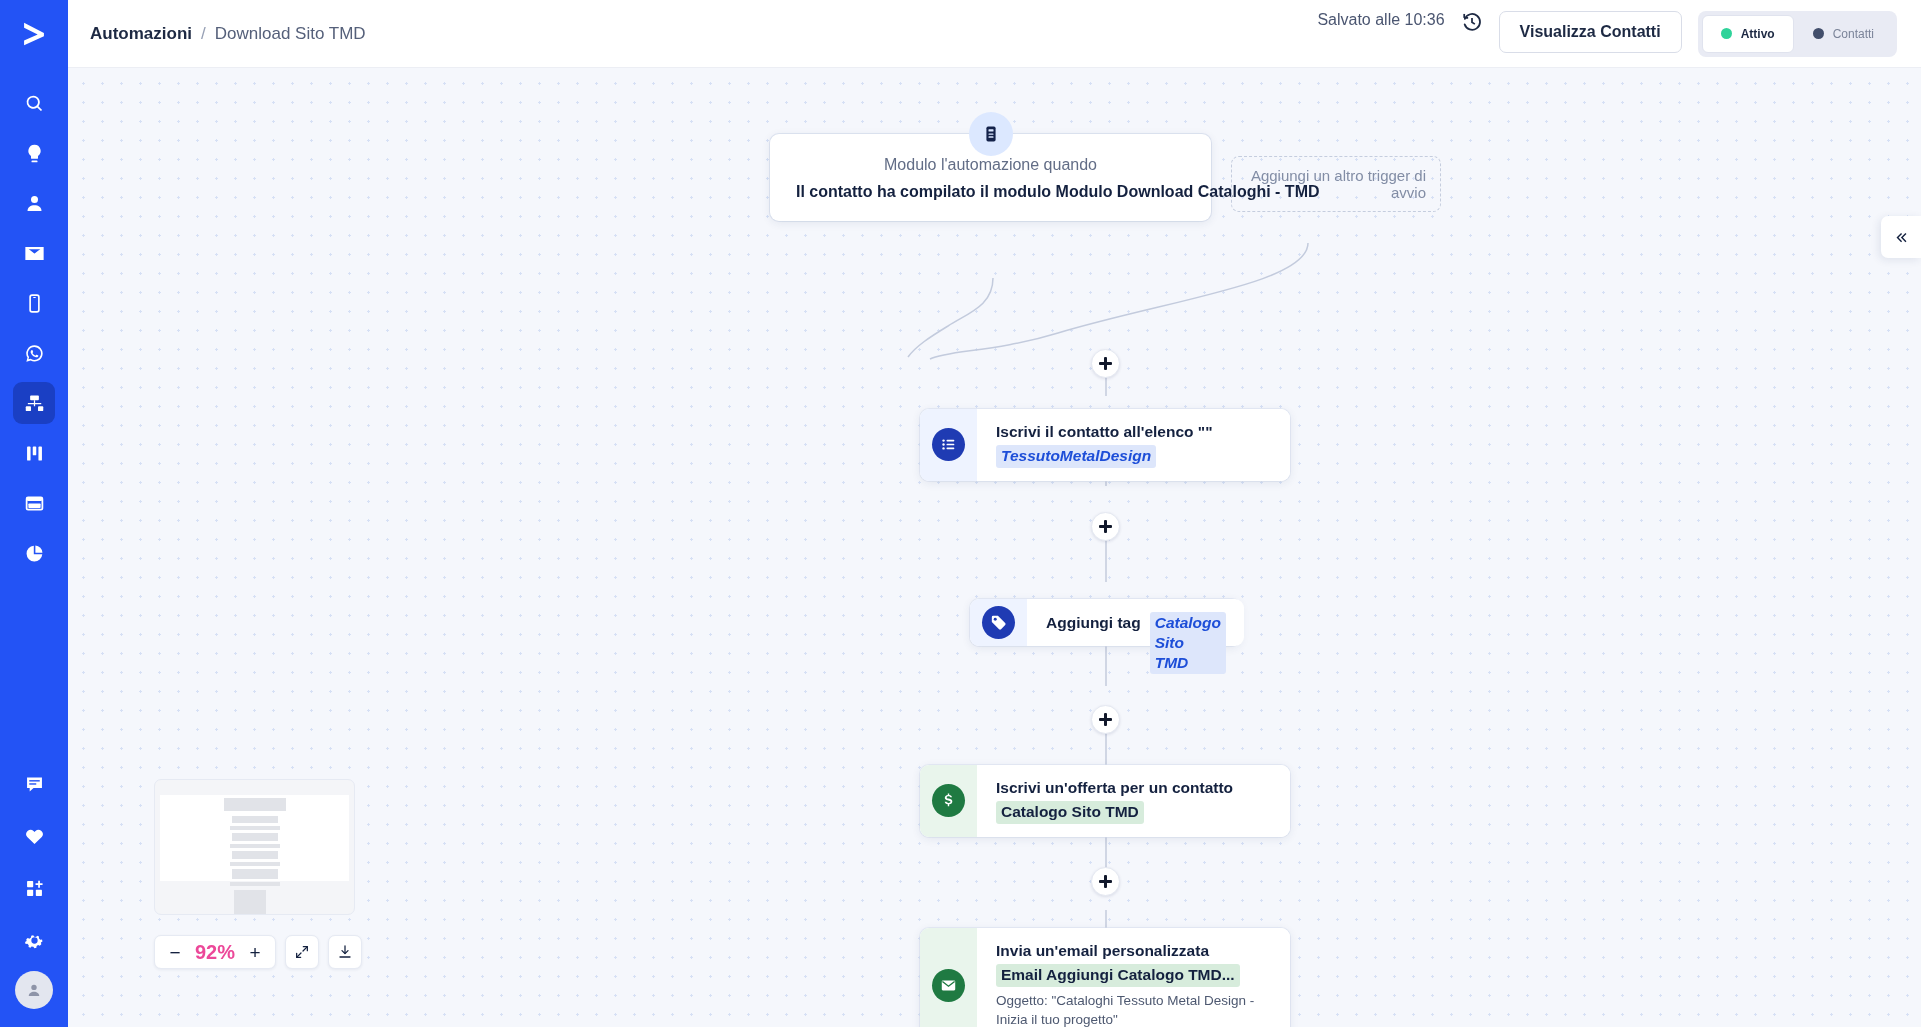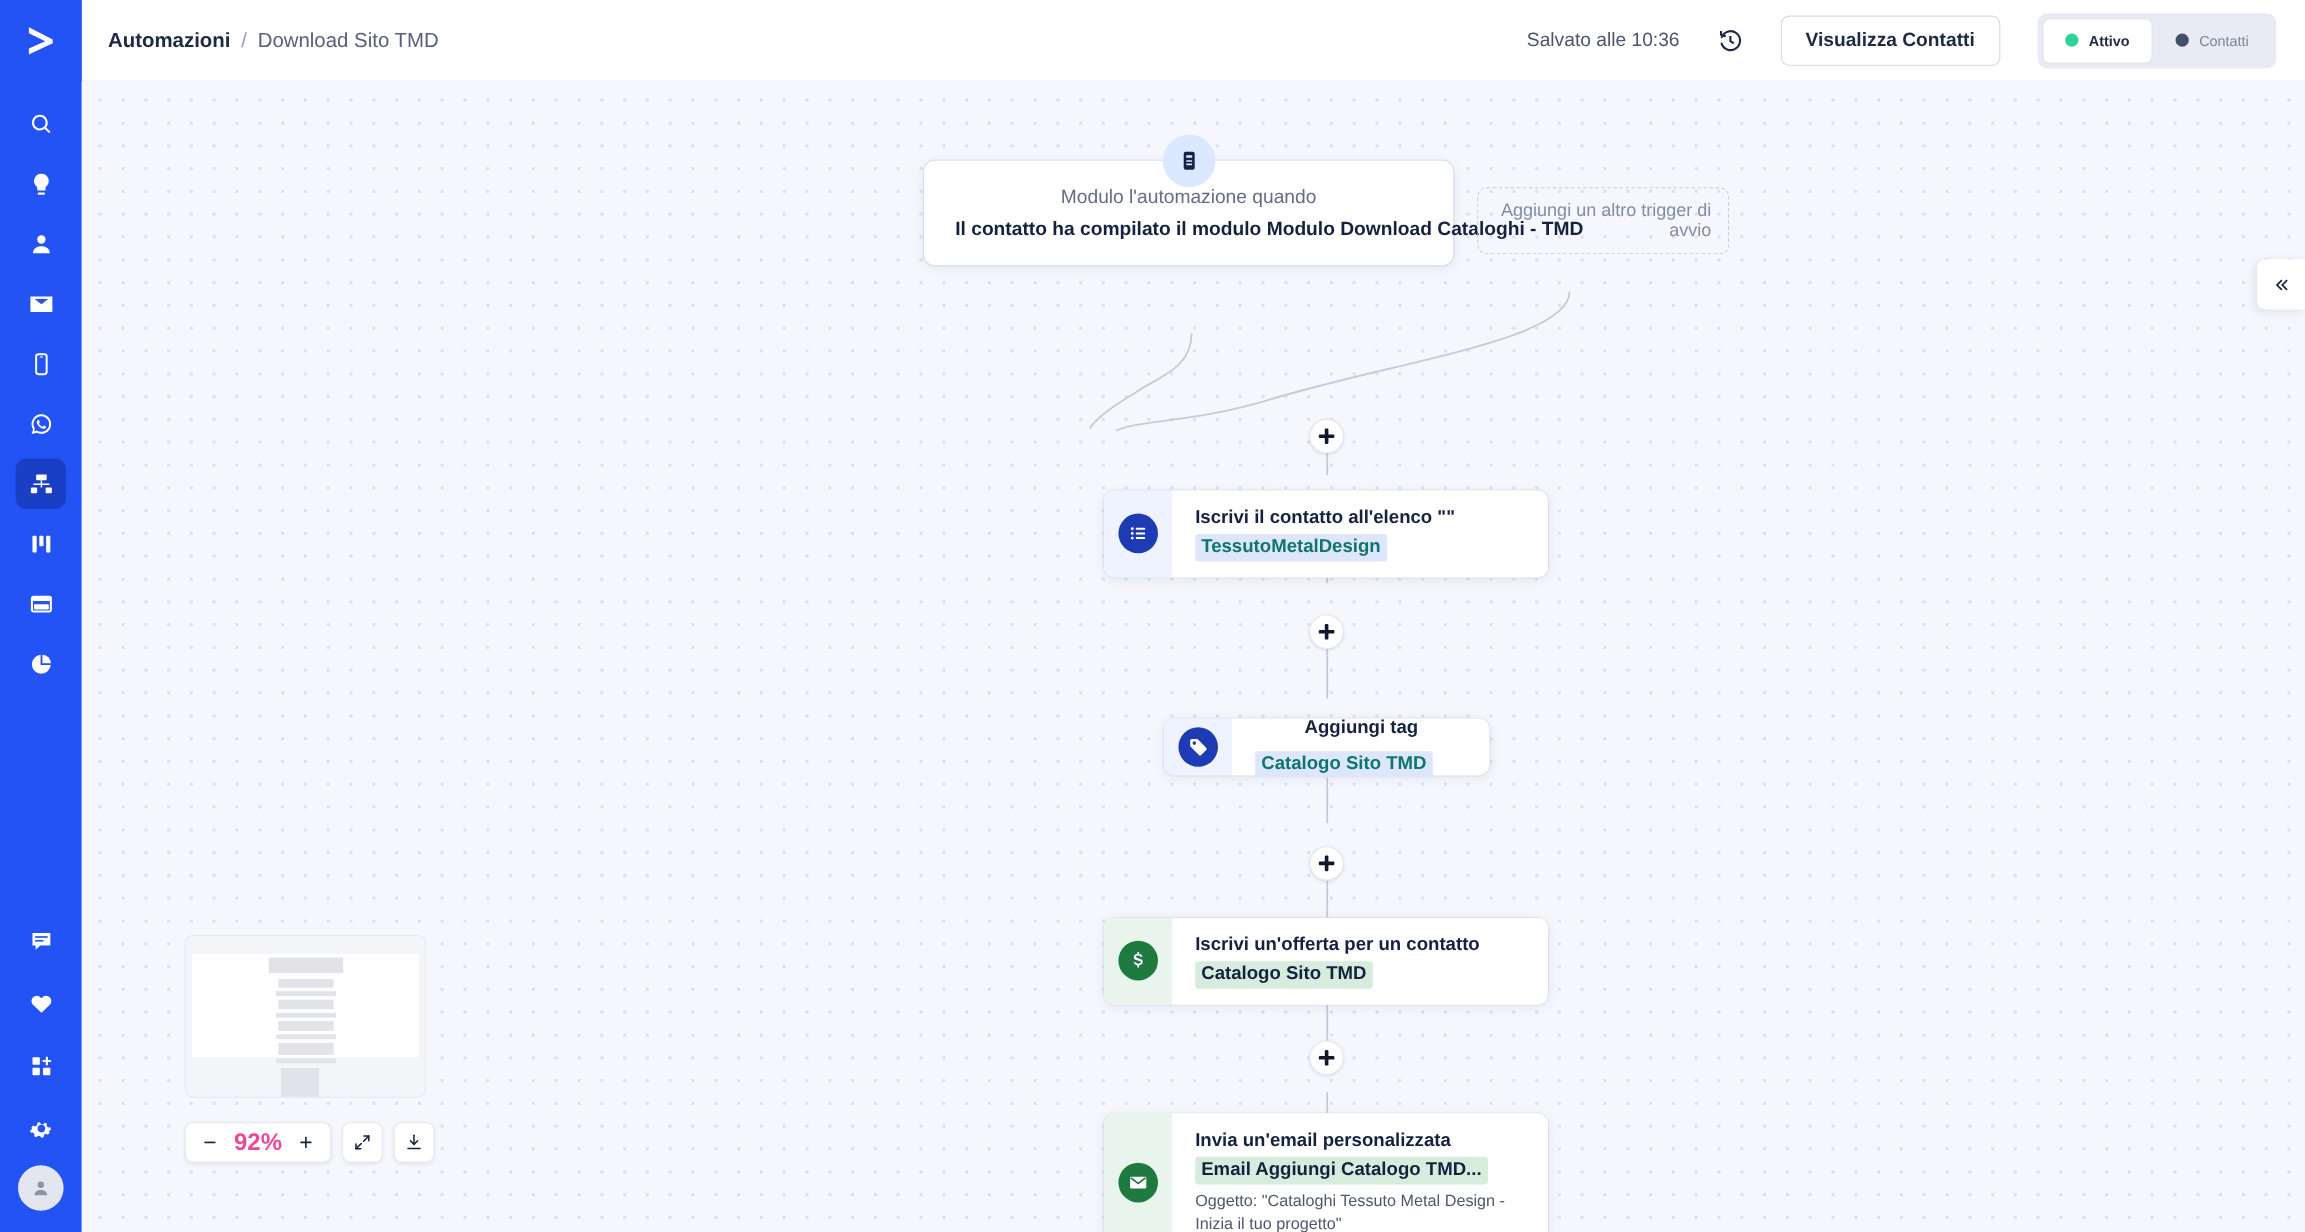--- a/index.html
+++ b/index.html
@@ -51,21 +51,21 @@
     background: #ffffff;
     border-bottom: 1px solid #eceef4;
     display: flex; align-items: center;
     padding: 0 24px 0 22px;
     position: relative; z-index: 30;
   }
   .crumbs { display: flex; align-items: center; gap: 9px; font-size: 17px; }
   .crumb-root { color: #1d2943; font-weight: bold; }
   .crumb-sep { color: #97a0b5; font-weight: normal; }
   .crumb-leaf { color: #55607a; font-weight: normal; }
-  .topbar-right { margin-left: auto; display: flex; align-items: center; gap: 31px; }
+  .topbar-right { margin-left: auto; display: flex; align-items: flex-start; gap: 16px; }
   .saved-text { font-size: 16px; color: #4a5570; }
   .hist-icon { width: 22px; height: 22px; display: block; cursor: pointer; }
   .hist-icon svg { width: 22px; height: 22px; stroke: #1d2943; fill: none; stroke-width: 1.9; }
   .btn-outline {
     height: 42px; padding: 0 20px;
     border: 1px solid #d9dde8; border-radius: 7px;
     background: #fff; color: #1d2943;
     font-size: 16px; font-weight: bold;
     font-family: "Liberation Sans", sans-serif;
     display: flex; align-items: center; cursor: pointer;
@@ -163,21 +163,21 @@
     flex: 1 1 auto; background: #ffffff; border-radius: 0 9px 9px 0;
     padding: 13px 18px 13px 19px;
     display: flex; flex-direction: column; justify-content: center; gap: 4px;
   }
   .node-title { font-size: 15.5px; font-weight: bold; color: #14213f; line-height: 1.25; }
   .pill {
     display: inline-block; font-size: 15.5px; font-weight: bold;
     padding: 1px 5px; border-radius: 3px; line-height: 1.3;
     align-self: flex-start;
   }
-  .pill.blue { background: #dde6fb; color: #0f766e; }
+  .pill.blue { background: #dde6fb; color: #1d4ed8; font-style: italic; }
   .pill.green { background: #d7ecdc; color: #14213f; }
   .node-meta { font-size: 13.5px; color: #4d5870; line-height: 1.45; }
   .node-inline { display: flex; align-items: center; gap: 9px; }
   .node-inline .node-title { white-space: nowrap; }
 
   
   .collapse-btn {
     position: absolute; right: 0; top: 148px;
     width: 40px; height: 42px;
     background: #ffffff; border-radius: 7px 0 0 7px;
@@ -415,21 +415,21 @@
 
       <div class="node" style="left:902px; top:531px; width:271px; height:47px;">
         <div class="node-iconwrap blue">
           <div class="node-icon blue">
             <svg viewBox="0 0 24 24">
                 <path d="M11.2 2.6 21.4 12.8a2 2 0 0 1 0 2.8l-5.8 5.8a2 2 0 0 1-2.8 0L2.6 11.2V4.4a1.8 1.8 0 0 1 1.8-1.8Z"></path>
                 <circle cx="7.4" cy="7.4" r="2.1" fill="#1f3bb3"></circle>
               </svg>
           </div>
         </div>
-        <div class="node-body node-inline" style="gap:9px; flex-direction:column; align-items:center;">
+        <div class="node-body node-inline" style="gap:9px; flex-direction:row; align-items:center;">
           <span class="node-title">Aggiungi tag</span>
           <span class="pill blue" style="font-weight:bold;">Catalogo Sito TMD</span>
         </div>
       </div>
 
       <div class="node" style="left:852px; top:697px; width:370px;">
         <div class="node-iconwrap green">
           <div class="node-icon green">
             <svg viewBox="0 0 24 24">
                 <path d="M11 2h2v2.2c2.2.2 3.8 1.4 4 3.3h-2.4c-.2-.9-1.2-1.5-2.6-1.5-1.5 0-2.5.6-2.5 1.6 0 .8.6 1.3 2.1 1.6l2 .5c2.6.6 3.8 1.7 3.8 3.7 0 2.2-1.7 3.7-4.4 4V20h-2v-2.6c-2.4-.2-4.1-1.5-4.3-3.5h2.5c.2 1 1.3 1.7 2.9 1.7 1.7 0 2.8-.7 2.8-1.7 0-.9-.6-1.4-2.2-1.7l-2.1-.5C8 11.1 6.8 10 6.8 8.1c0-2.1 1.7-3.6 4.2-3.9Z"></path>

